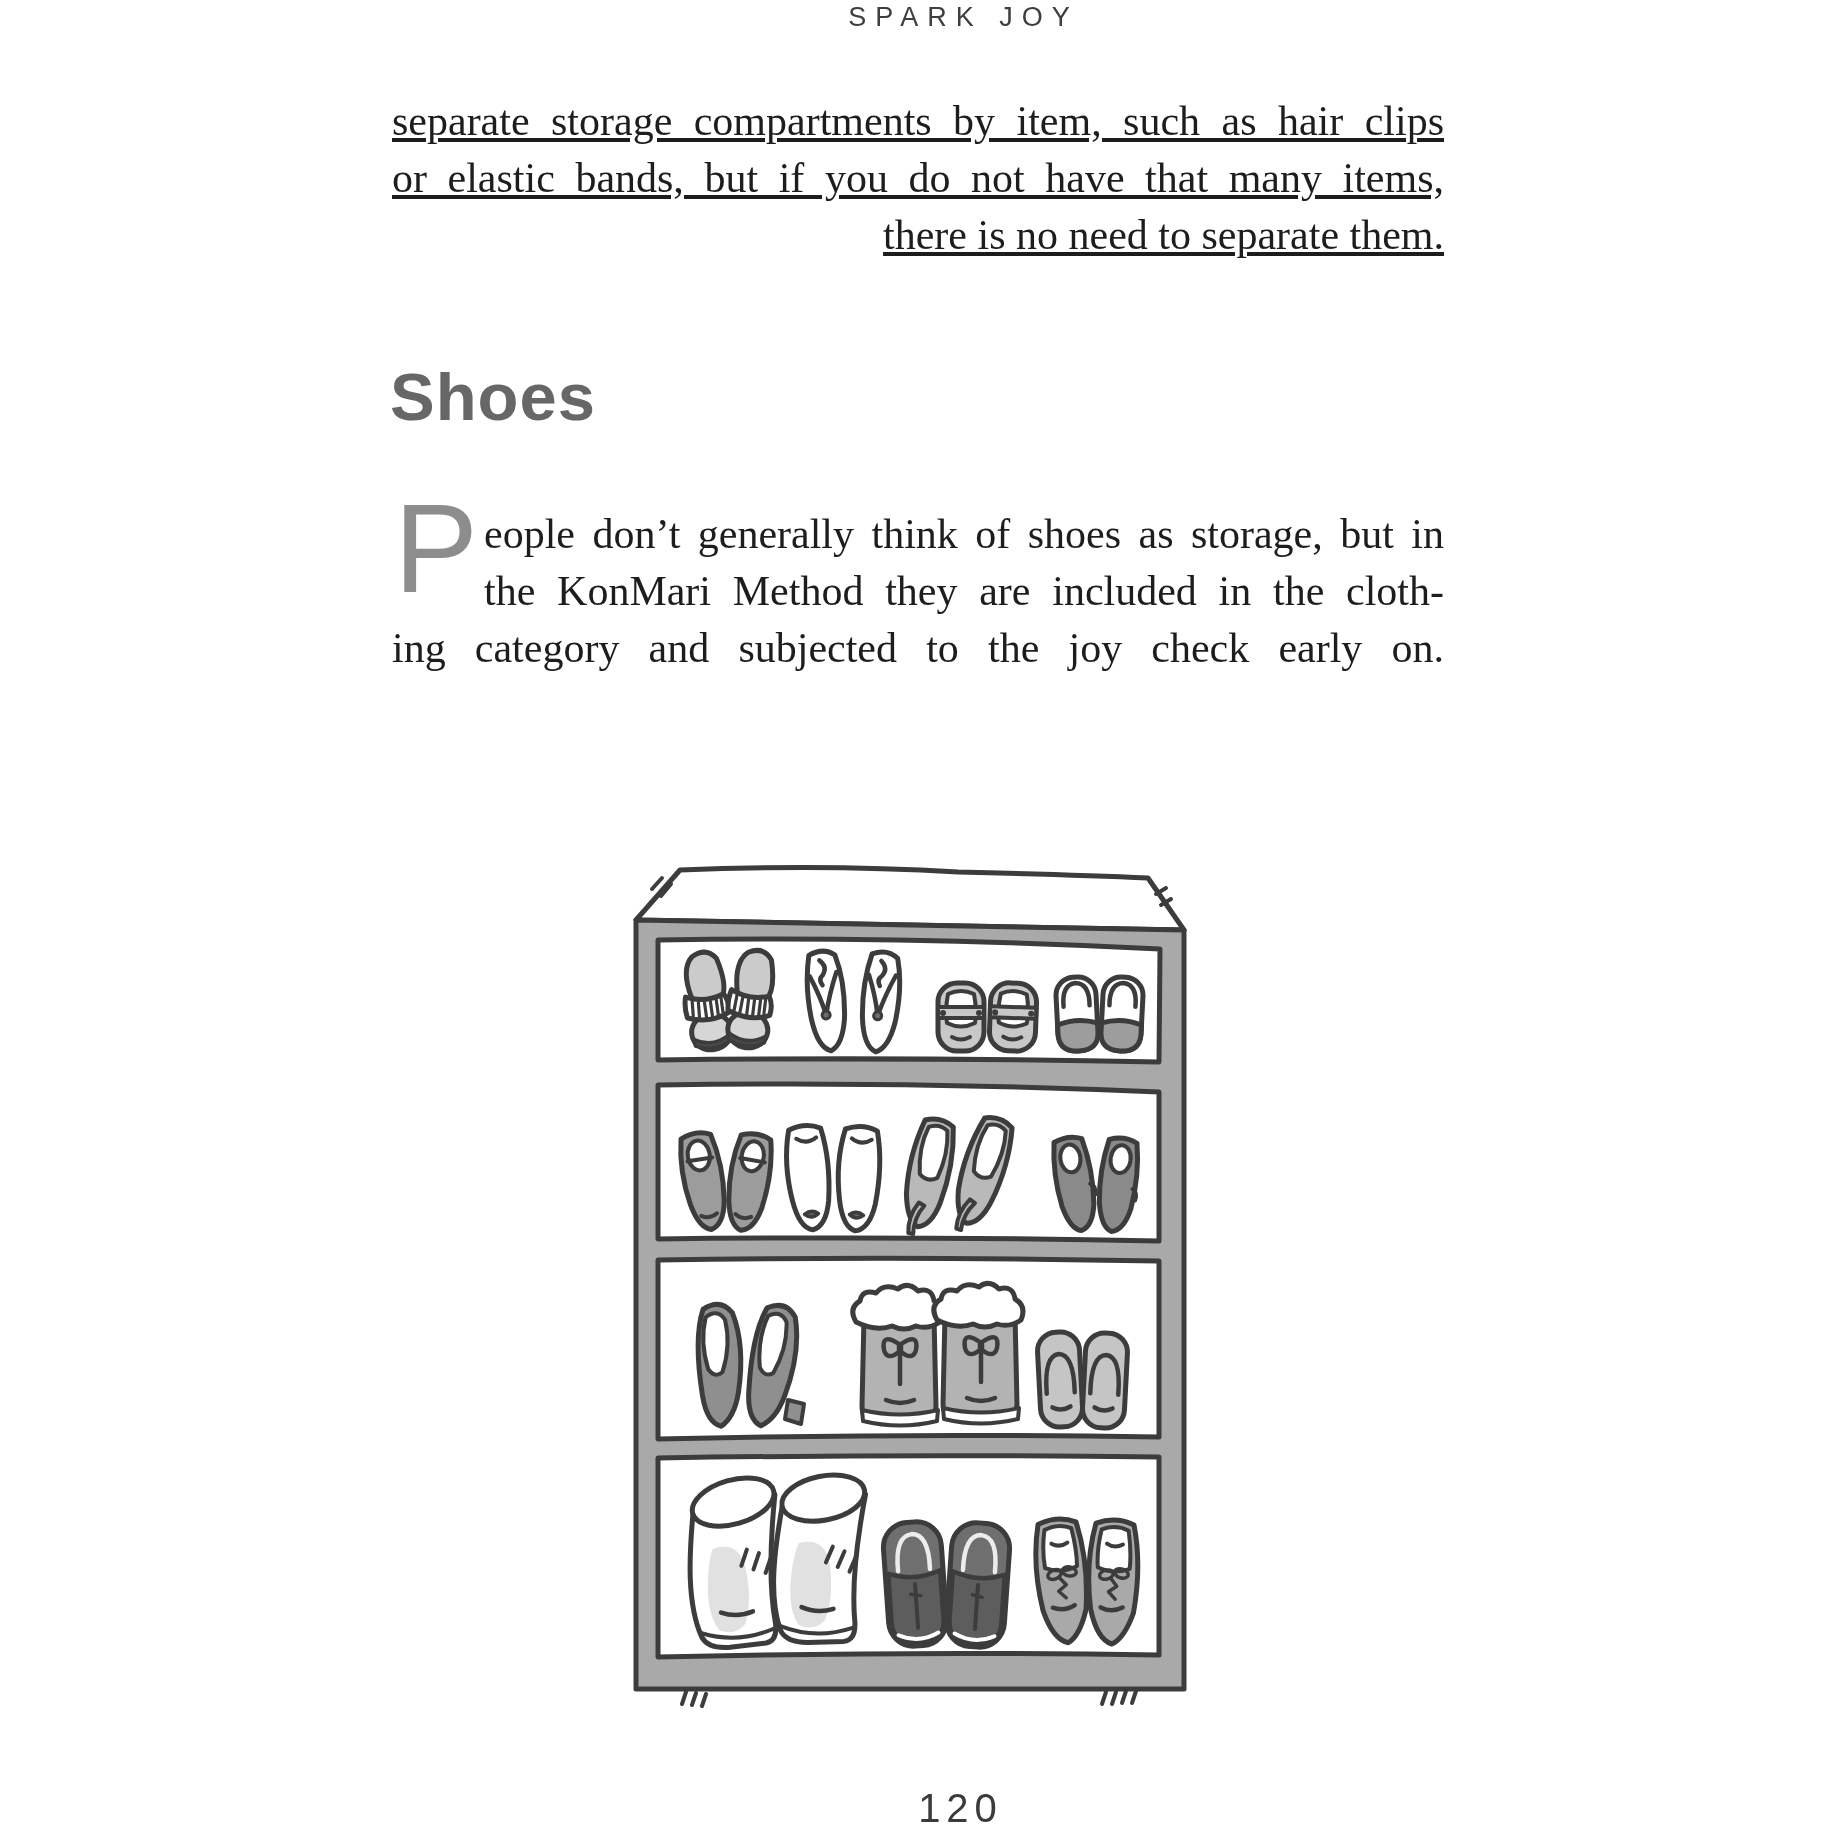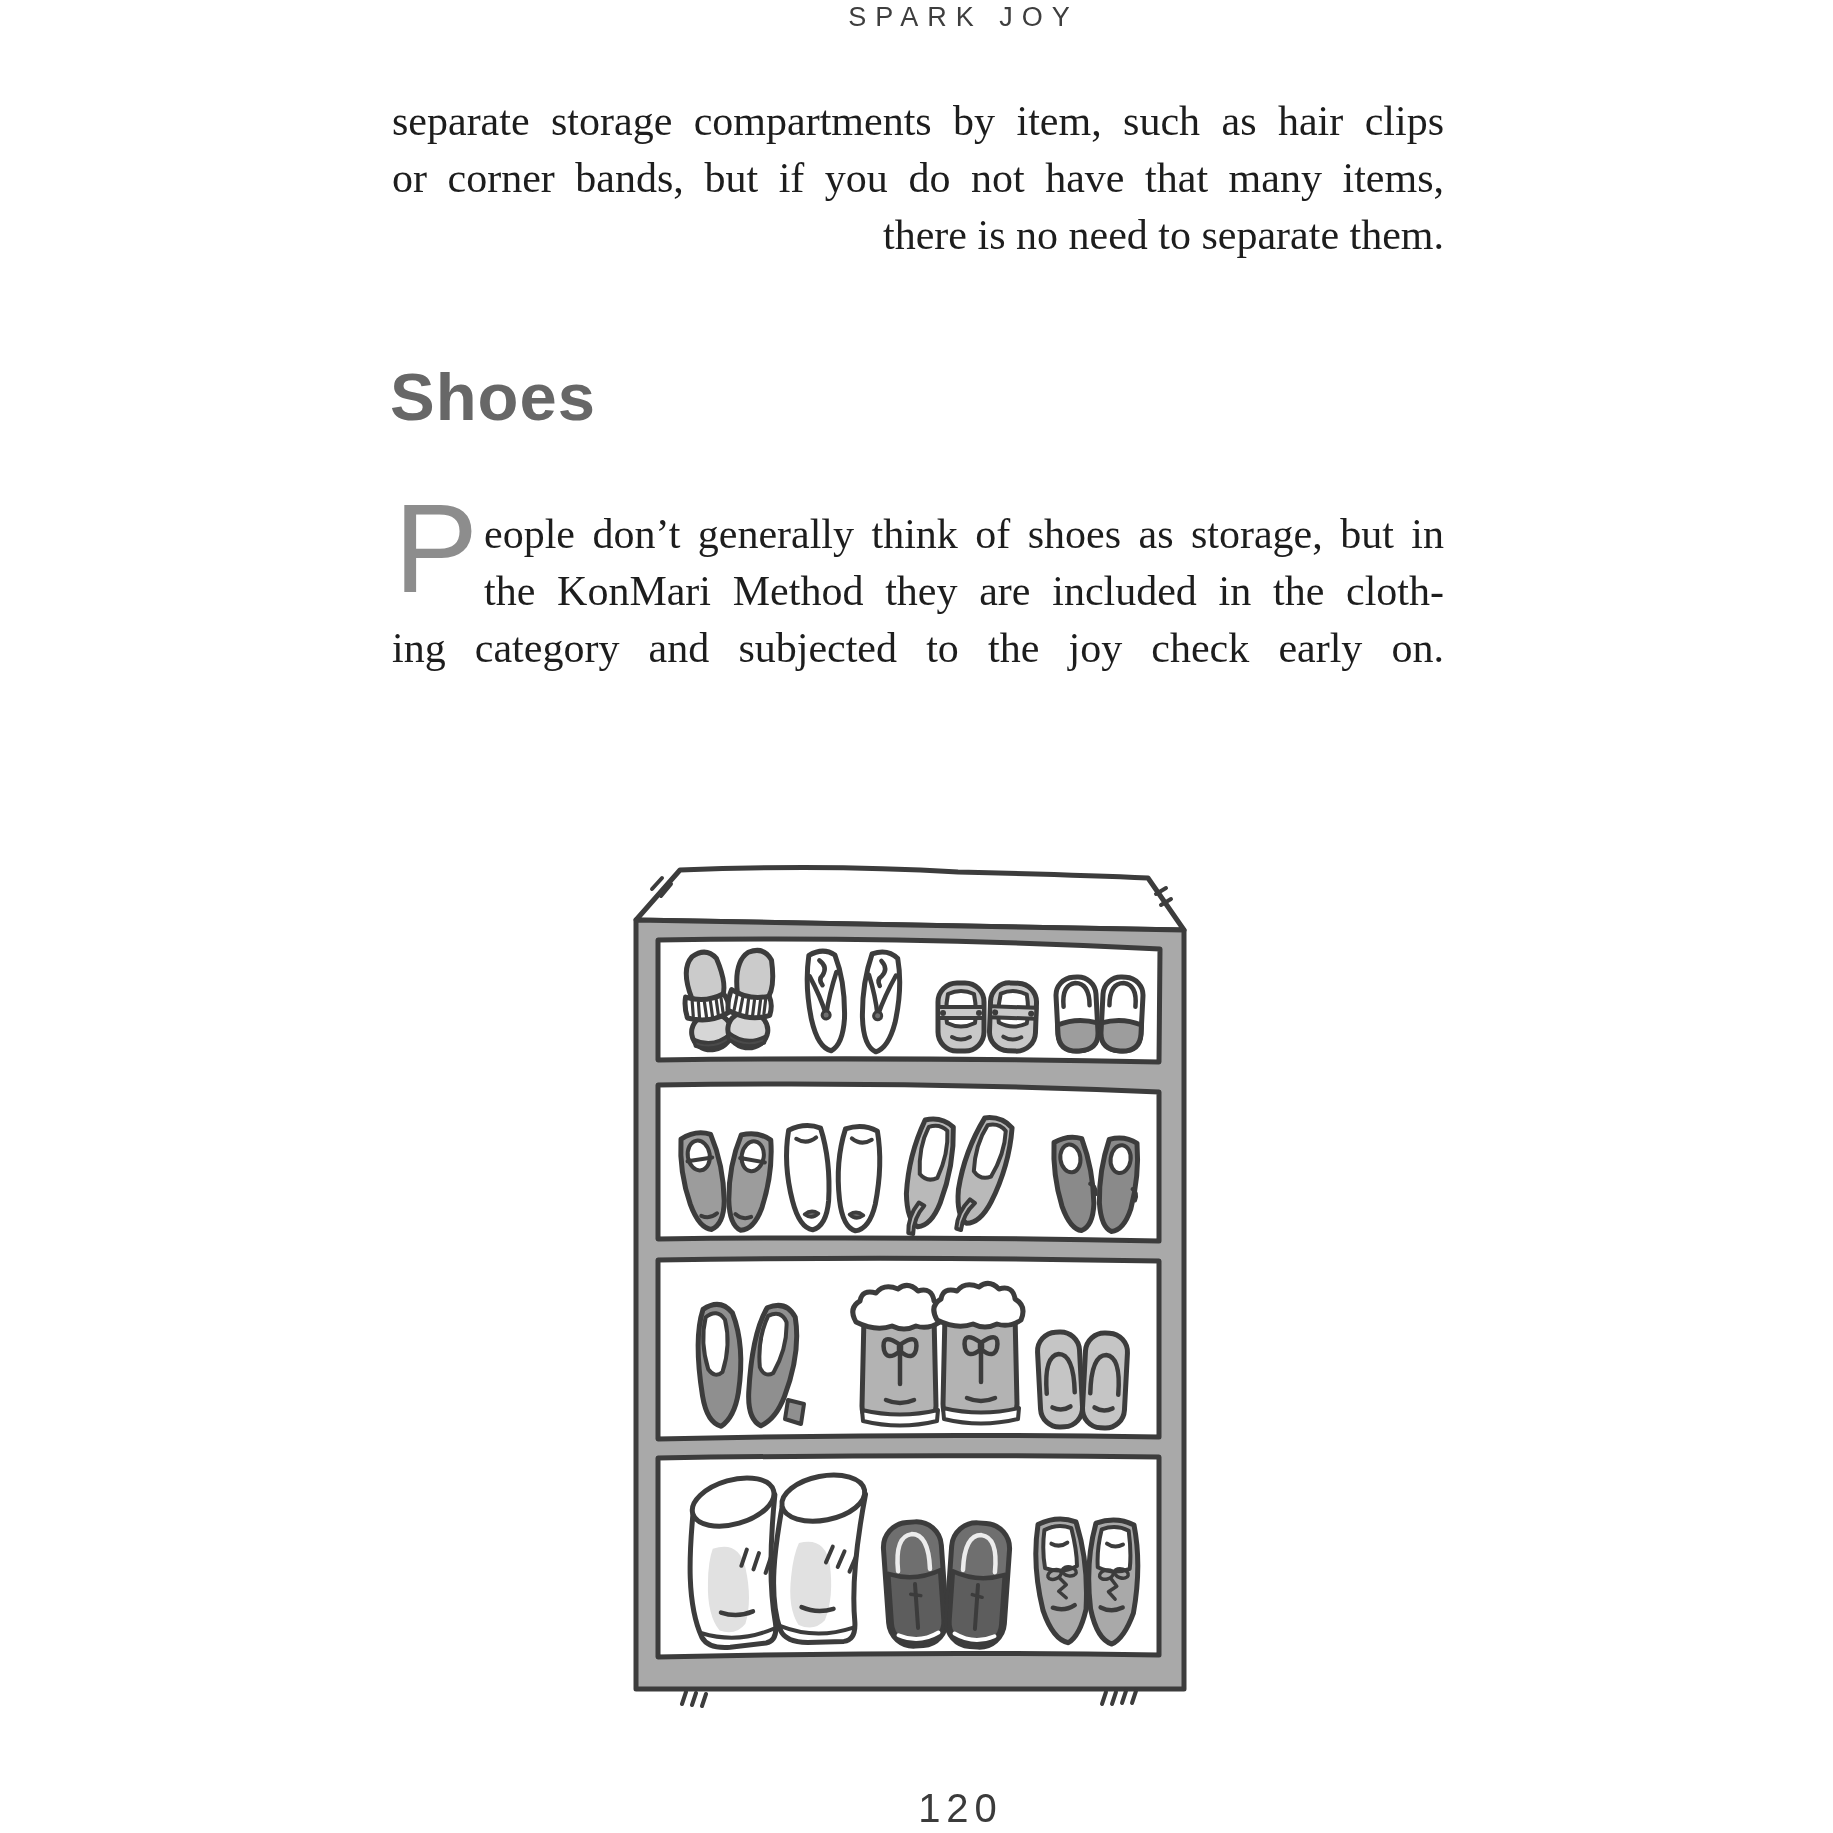--- a/index.html
+++ b/index.html
@@ -9,21 +9,21 @@
   }
   .running-header{
     position:absolute;top:2px;left:0;width:100%;text-align:center;
     font-family:"Liberation Sans", sans-serif;font-weight:400;
     font-size:27px;letter-spacing:9px;color:#3e3e3e;margin-left:47px;
   }
   .body-block{
     position:absolute;left:392px;width:1052px;
     font-size:42px;line-height:57px;color:#1d1d1d;
   }
-  #para1{top:93px;}
+  #para1{top:93px;text-decoration:underline;}
   #para2{top:506px;}
   .jline{text-align:justify;text-align-last:justify;}
   .lline{text-align:right;}
   .indented{padding-left:92px;}
   .section-heading{
     position:absolute;left:390px;top:363px;margin:0;
     font-family:"Liberation Sans", sans-serif;font-weight:700;
     font-size:67px;line-height:1;letter-spacing:1px;color:#676767;
   }
   .drop-cap{
@@ -40,21 +40,21 @@
     font-size:40px;letter-spacing:6px;color:#3b3b3b;padding-left:44px;
   }
 </style>
 </head>
 <body>
 
 <div class="running-header">SPARK JOY</div>
 
 <div id="para1" class="body-block">
   <div class="jline">separate storage compartments by item, such as hair clips</div>
-  <div class="jline">or corner bands, but if you do not have that many items,</div>
+  <div class="jline">or elastic bands, but if you do not have that many items,</div>
   <div class="lline">there is no need to separate them.</div>
 </div>
 
 <h1 class="section-heading">Shoes</h1>
 
 <div class="drop-cap">P</div>
 
 <div id="para2" class="body-block">
   <div class="jline indented">eople don’t generally think of shoes as storage, but in</div>
   <div class="jline indented">the KonMari Method they are included in the cloth-</div>

